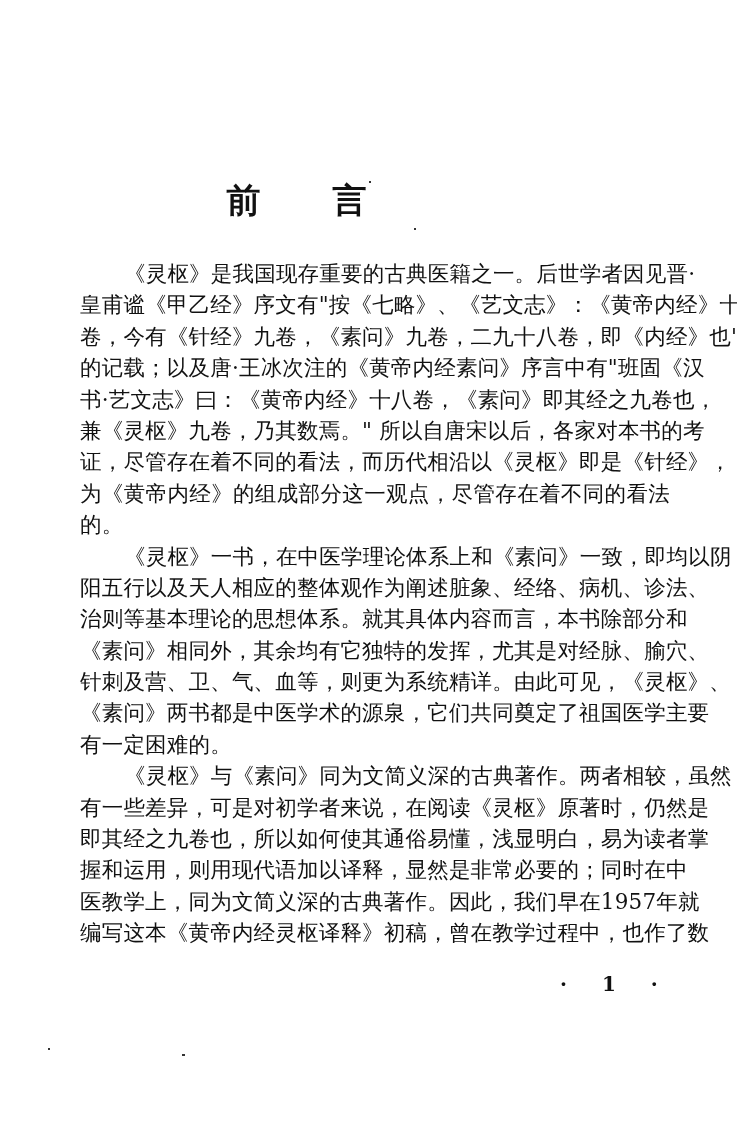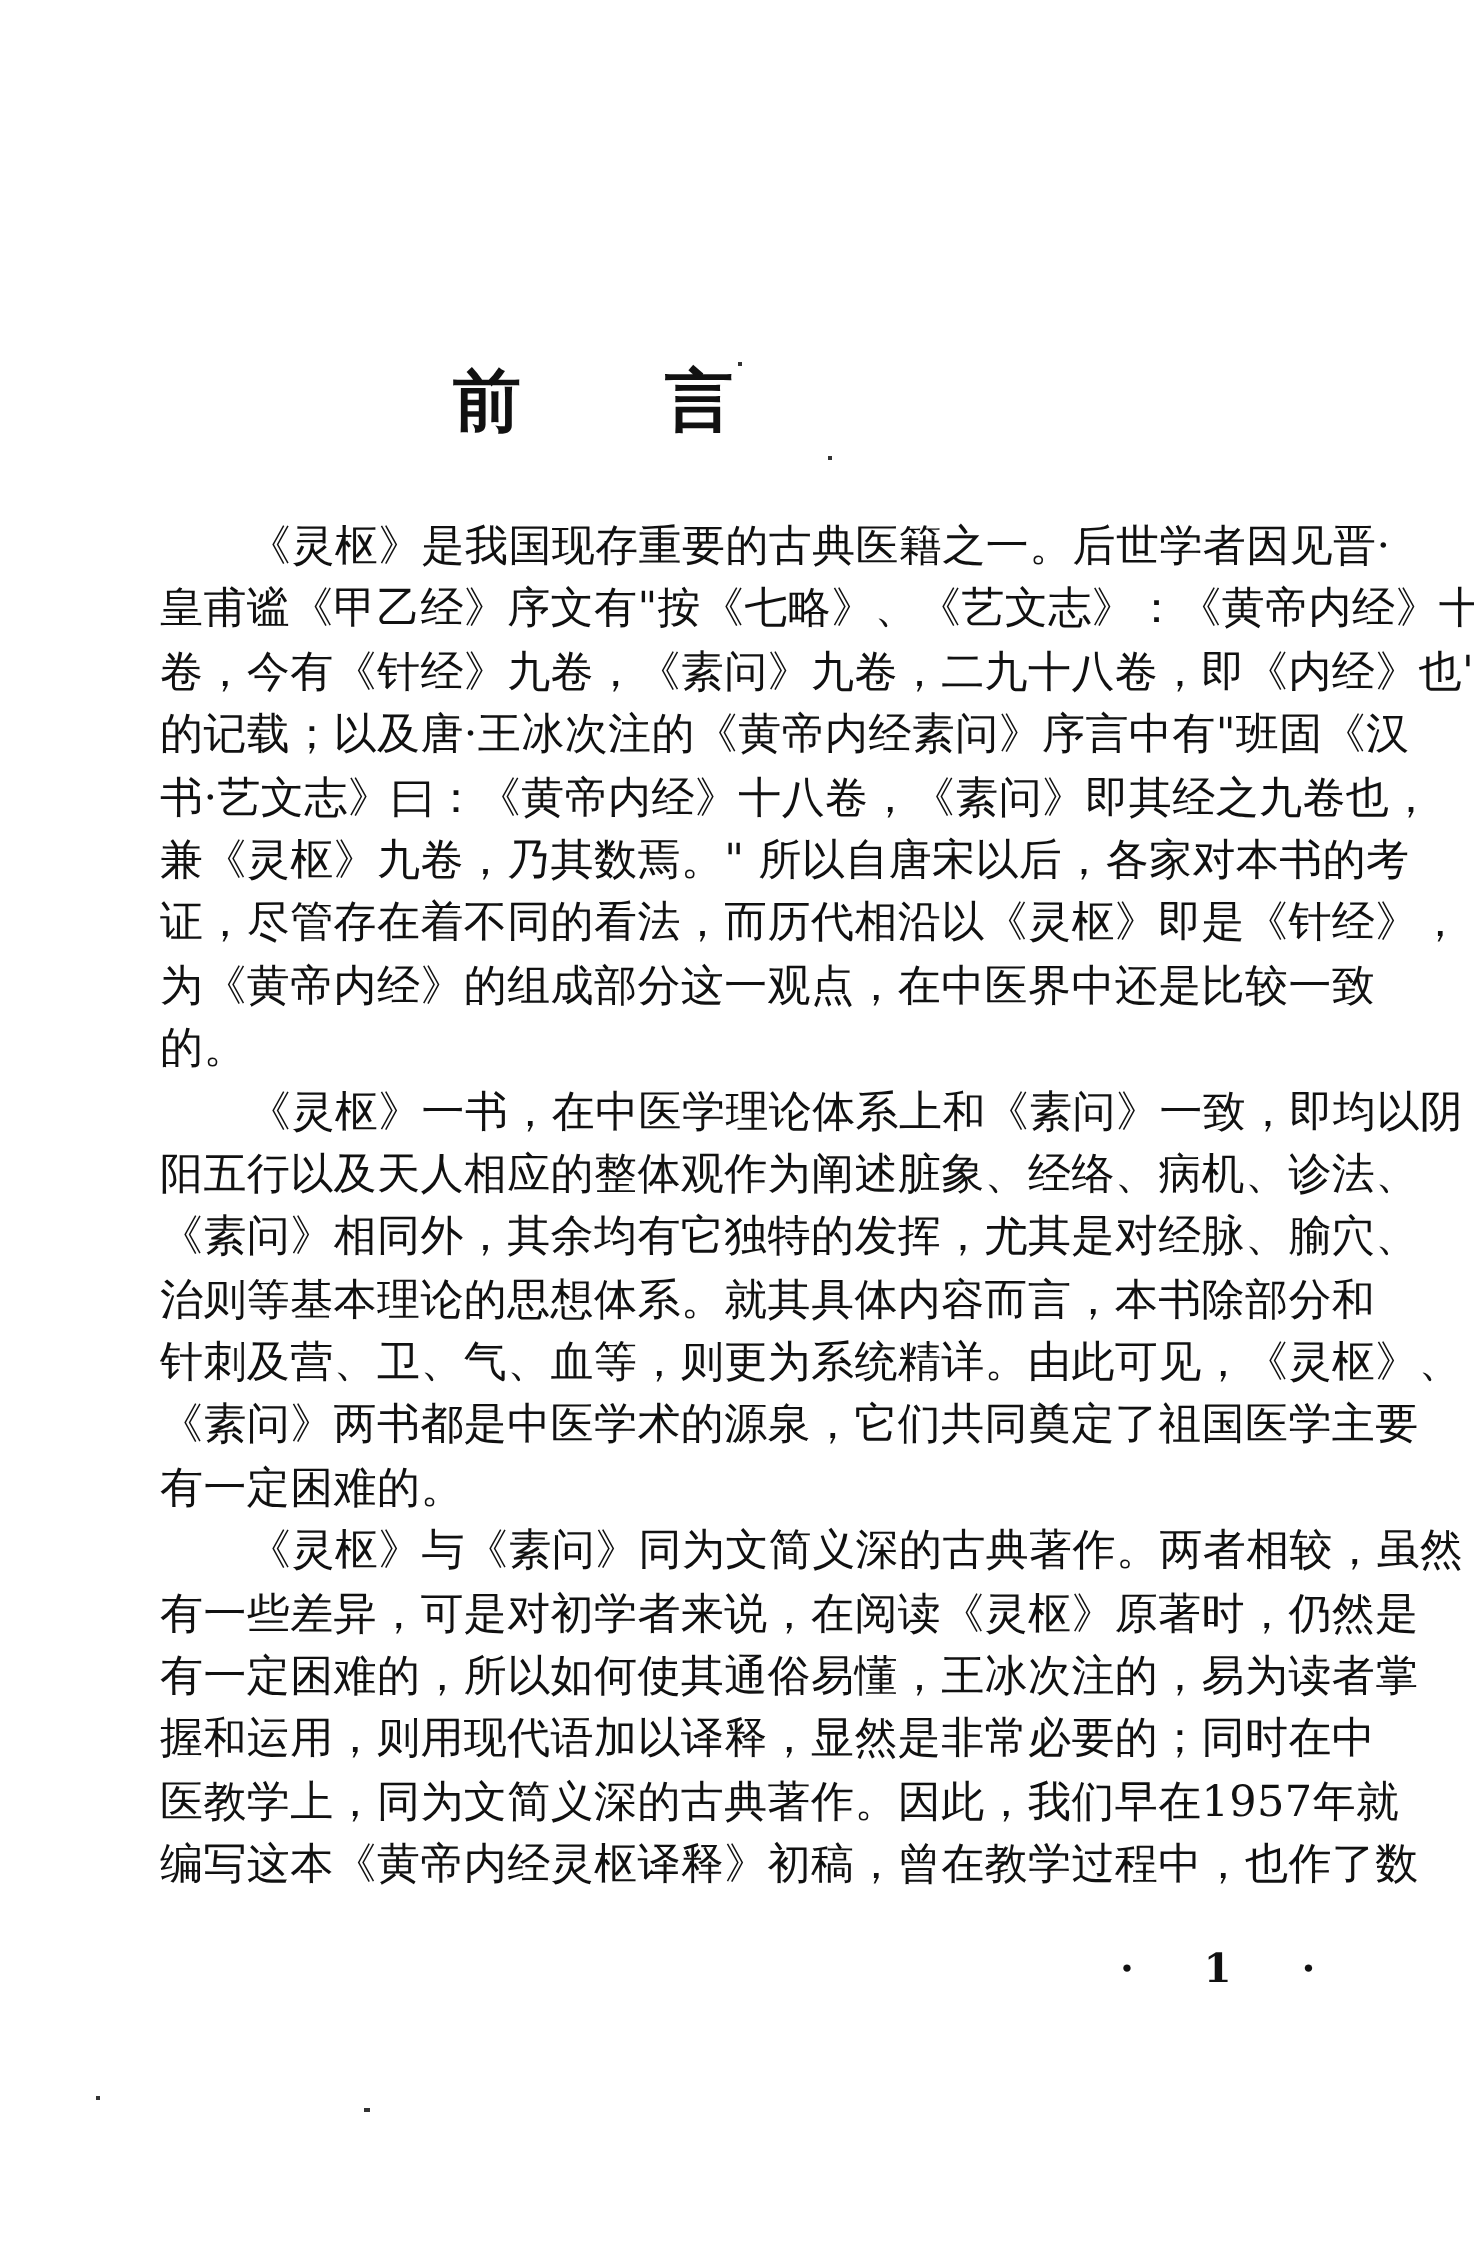--- a/index.html
+++ b/index.html
@@ -28,36 +28,36 @@
 
   <div class="body">
     <div>
       <div class="line indent">《灵枢》是我国现存重要的古典医籍之一。后世学者因见晋·</div>
       <div class="line">皇甫谧《甲乙经》序文有"按《七略》、《艺文志》：《黄帝内经》十八</div>
       <div class="line">卷，今有《针经》九卷，《素问》九卷，二九十八卷，即《内经》也"</div>
       <div class="line">的记载；以及唐·王冰次注的《黄帝内经素问》序言中有"班固《汉</div>
       <div class="line">书·艺文志》曰：《黄帝内经》十八卷，《素问》即其经之九卷也，</div>
       <div class="line">兼《灵枢》九卷，乃其数焉。" 所以自唐宋以后，各家对本书的考</div>
       <div class="line">证，尽管存在着不同的看法，而历代相沿以《灵枢》即是《针经》，</div>
-      <div class="line">为《黄帝内经》的组成部分这一观点，在中医界中还是比较一致</div>
+      <div class="line">为《黄帝内经》的组成部分这一观点，尽管存在着不同的看法</div>
       <div class="line last">的。</div>
     </div>
     <div>
       <div class="line indent">《灵枢》一书，在中医学理论体系上和《素问》一致，即均以阴</div>
       <div class="line">阳五行以及天人相应的整体观作为阐述脏象、经络、病机、诊法、</div>
+      <div class="line">治则等基本理论的思想体系。就其具体内容而言，本书除部分和</div>
       <div class="line">《素问》相同外，其余均有它独特的发挥，尤其是对经脉、腧穴、</div>
-      <div class="line">治则等基本理论的思想体系。就其具体内容而言，本书除部分和</div>
       <div class="line">针刺及营、卫、气、血等，则更为系统精详。由此可见，《灵枢》、</div>
       <div class="line">《素问》两书都是中医学术的源泉，它们共同奠定了祖国医学主要</div>
       <div class="line last">有一定困难的。</div>
     </div>
     <div>
       <div class="line indent">《灵枢》与《素问》同为文简义深的古典著作。两者相较，虽然</div>
       <div class="line">有一些差异，可是对初学者来说，在阅读《灵枢》原著时，仍然是</div>
-      <div class="line">有一定困难的，所以如何使其通俗易懂，王冰次注的，易为读者掌</div>
+      <div class="line">即其经之九卷也，所以如何使其通俗易懂，浅显明白，易为读者掌</div>
       <div class="line">握和运用，则用现代语加以译释，显然是非常必要的；同时在中</div>
       <div class="line">医教学上，同为文简义深的古典著作。因此，我们早在1957年就</div>
       <div class="line">编写这本《黄帝内经灵枢译释》初稿，曾在教学过程中，也作了数</div>
     </div>
   </div>
 
   <div class="pageno">· 1 ·</div>
 
   <div class="speck" style="left:369px;top:181px;"></div>
   <div class="speck" style="left:414px;top:228px;"></div>

